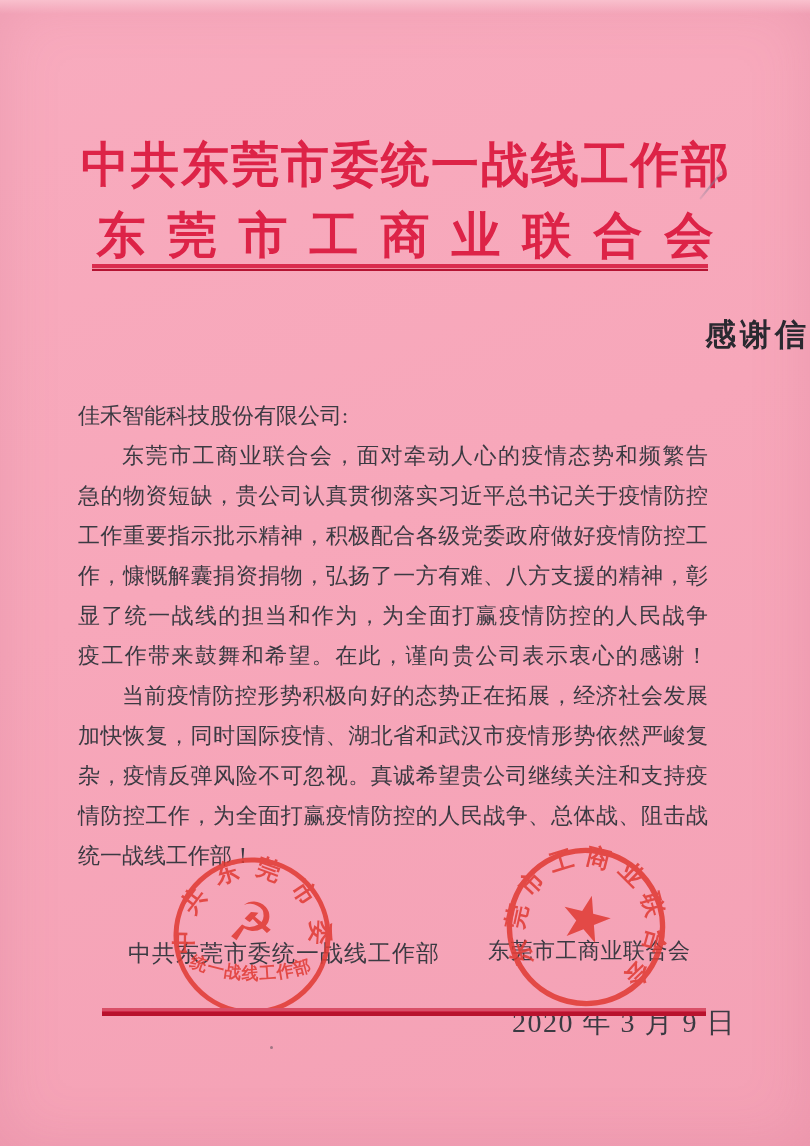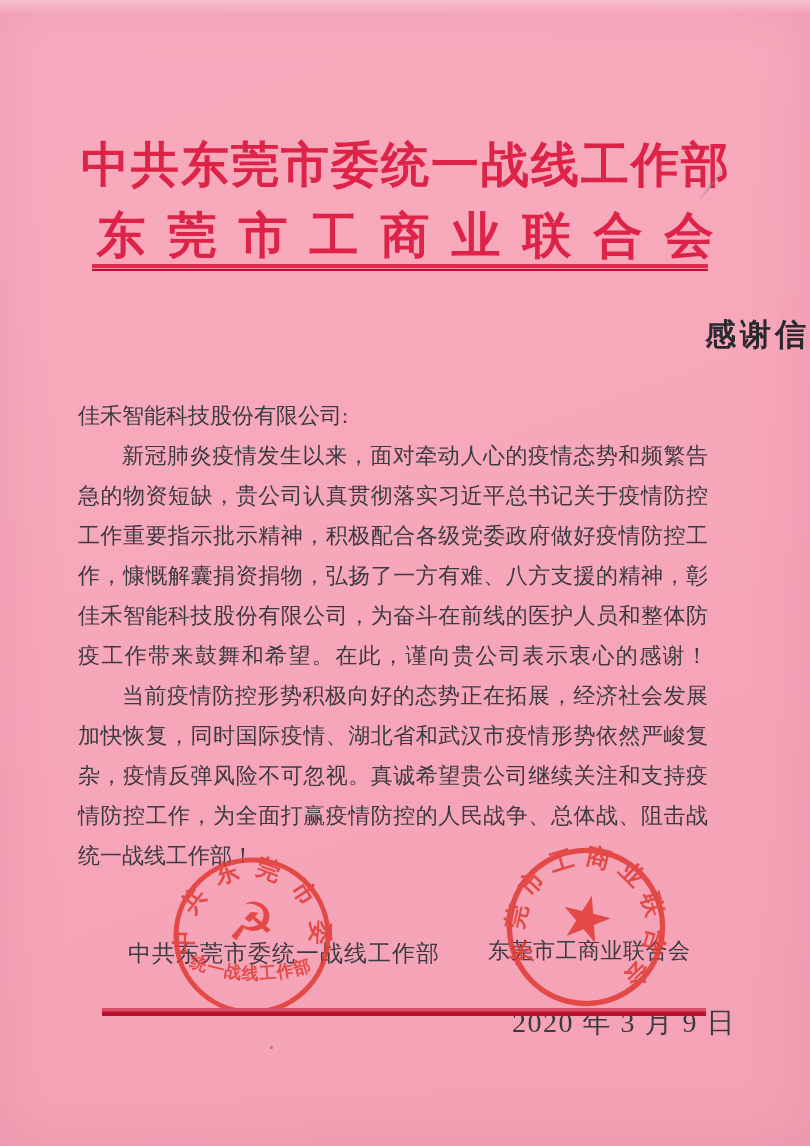--- a/index.html
+++ b/index.html
@@ -83,25 +83,25 @@
 <div class="page">
 
   <div class="h1">中共东莞市委统一战线工作部</div>
   <div class="h2">东莞市工商业联合会</div>
   <div class="head-rule"></div>
 
   <div class="title">感谢信</div>
 
   <div class="body">
     <div class="line">佳禾智能科技股份有限公司:</div>
-    <div class="line jf ind">新冠肺炎疫情发生以来，面对牵动人心的疫情态势和频繁告</div>
+    <div class="line jf ind">东莞市工商业联合会，面对牵动人心的疫情态势和频繁告</div>
     <div class="line jf">急的物资短缺，贵公司认真贯彻落实习近平总书记关于疫情防控</div>
     <div class="line jf">工作重要指示批示精神，积极配合各级党委政府做好疫情防控工</div>
     <div class="line jf">作，慷慨解囊捐资捐物，弘扬了一方有难、八方支援的精神，彰</div>
-    <div class="line jf">佳禾智能科技股份有限公司，为奋斗在前线的医护人员和整体防</div>
+    <div class="line jf">显了统一战线的担当和作为，为全面打赢疫情防控的人民战争</div>
     <div class="line jf">疫工作带来鼓舞和希望。在此，谨向贵公司表示衷心的感谢！</div>
     <div class="line jf ind">当前疫情防控形势积极向好的态势正在拓展，经济社会发展</div>
     <div class="line jf">加快恢复，同时国际疫情、湖北省和武汉市疫情形势依然严峻复</div>
     <div class="line jf">杂，疫情反弹风险不可忽视。真诚希望贵公司继续关注和支持疫</div>
     <div class="line jf">情防控工作，为全面打赢疫情防控的人民战争、总体战、阻击战</div>
     <div class="line">统一战线工作部！</div>
   </div>
 
   <div class="sig-left">中共东莞市委统一战线工作部</div>
   <div class="sig-right">东莞市工商业联合会</div>

